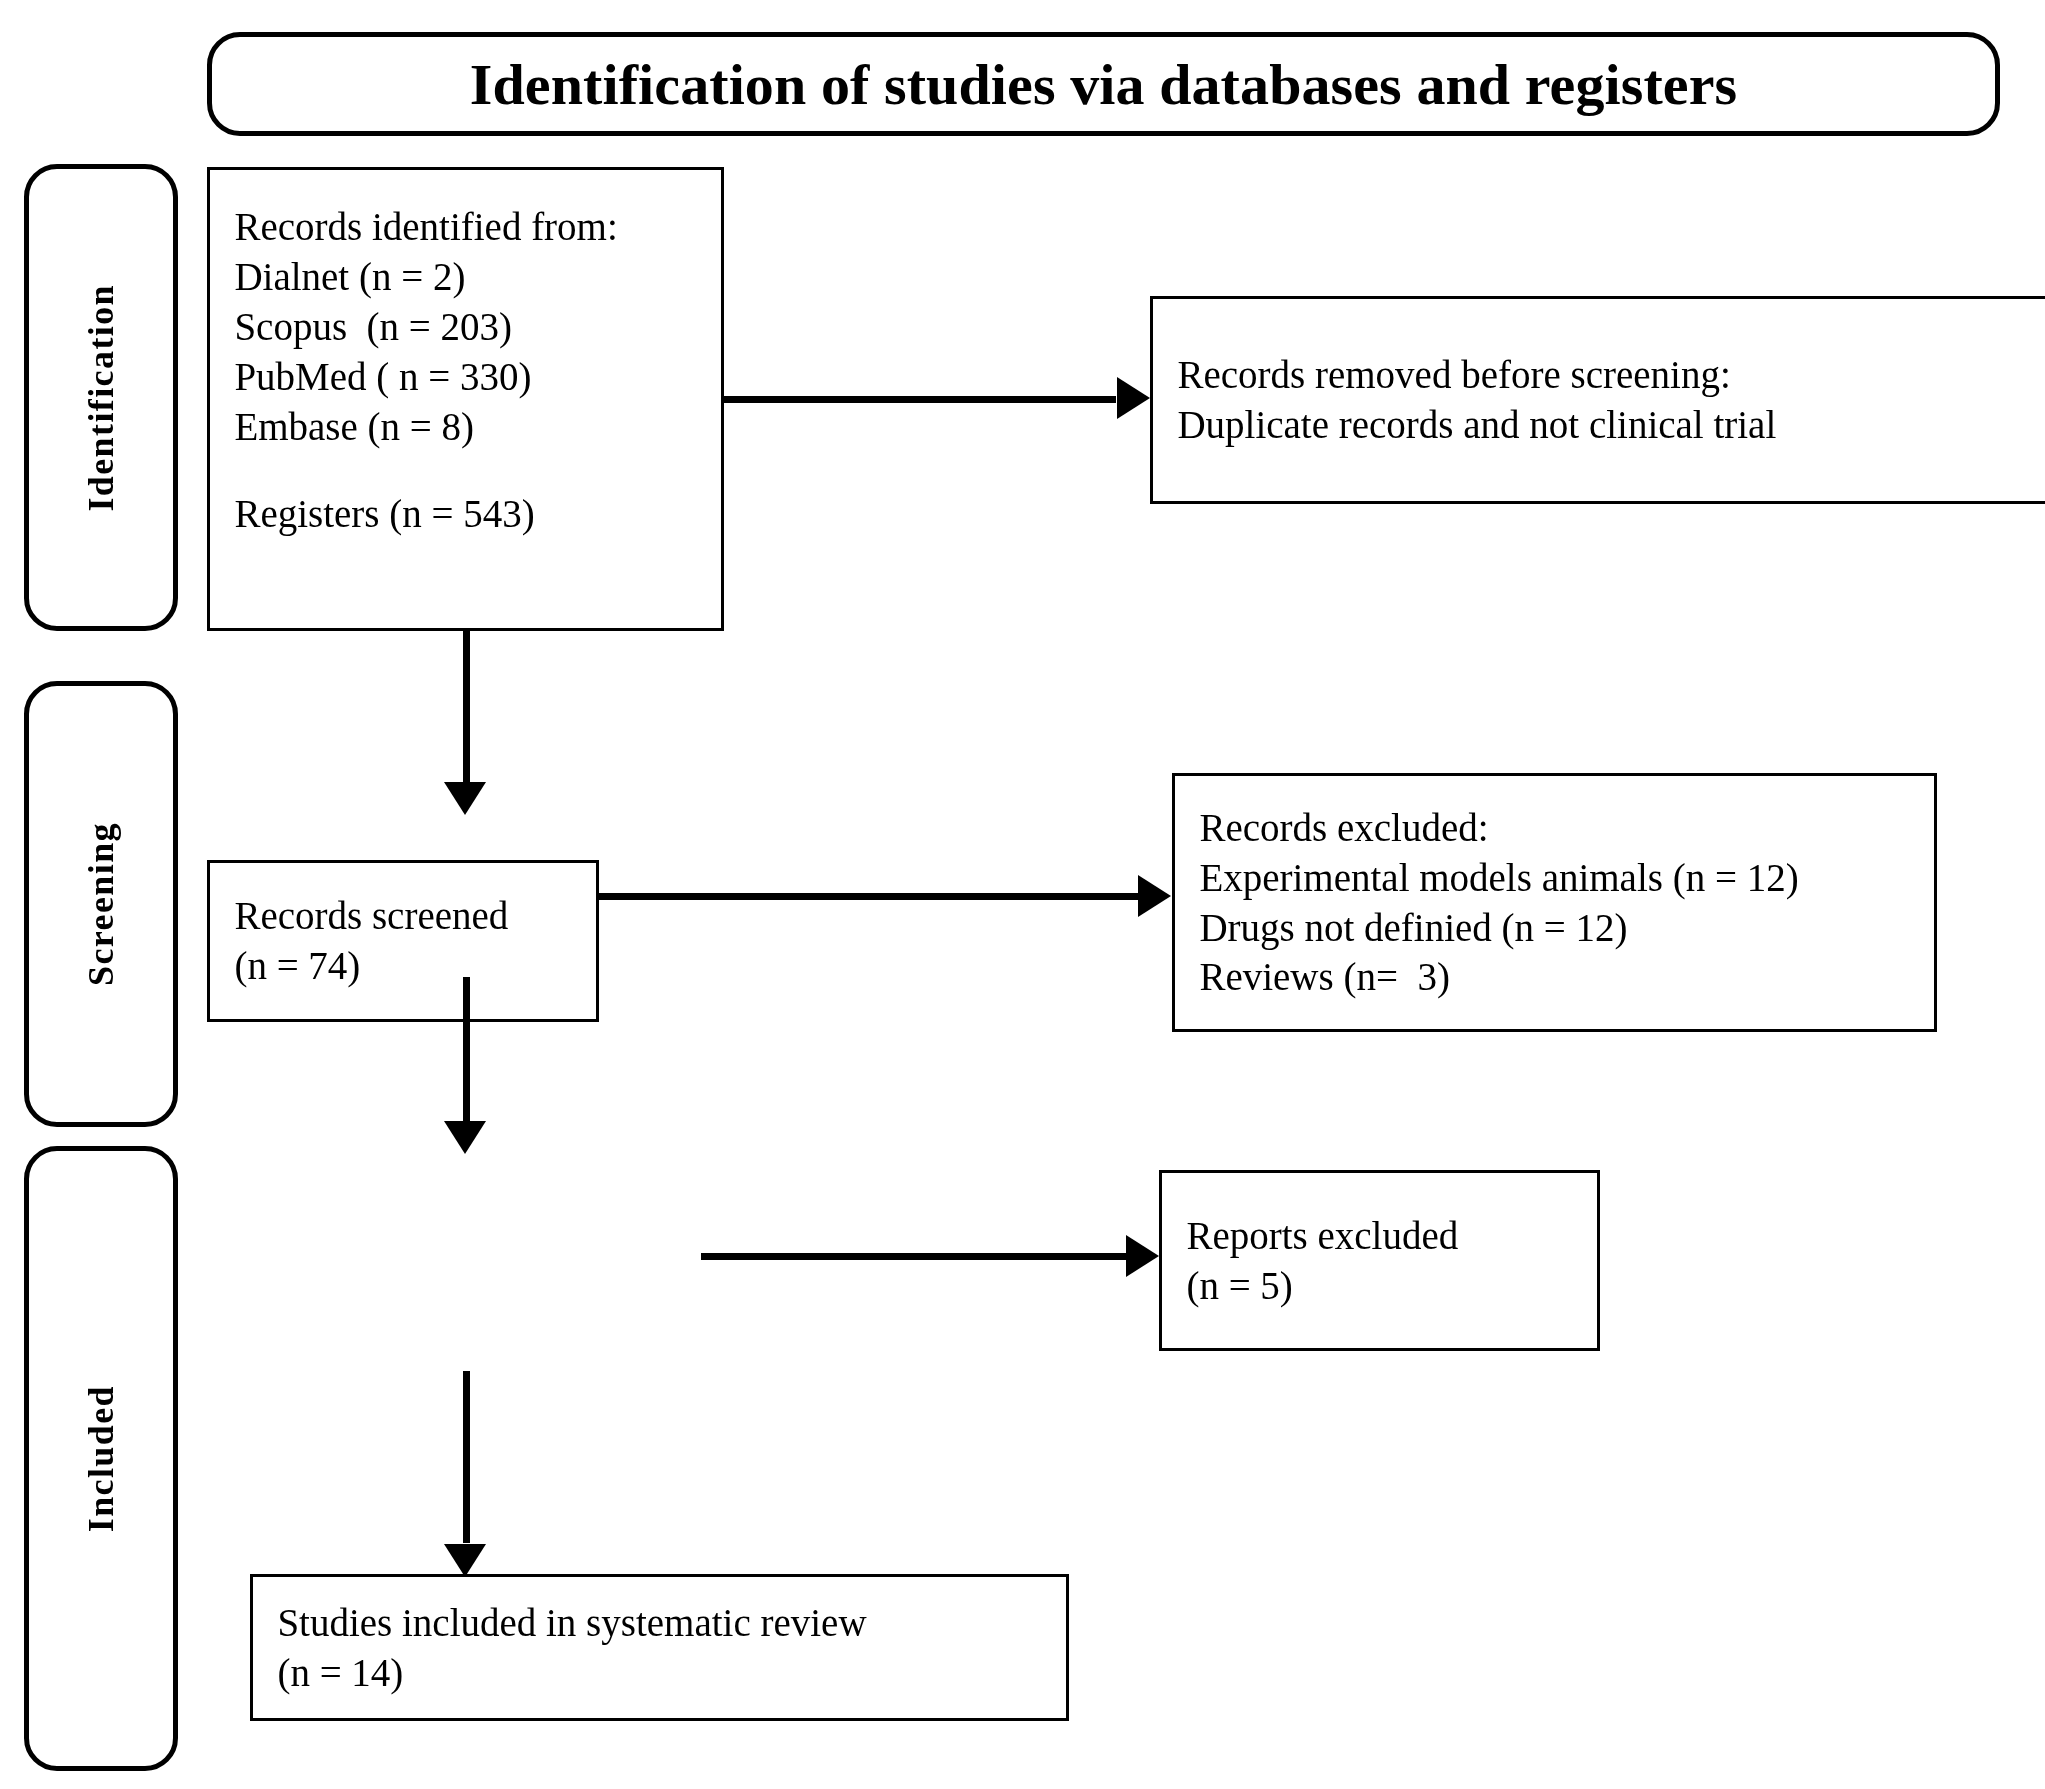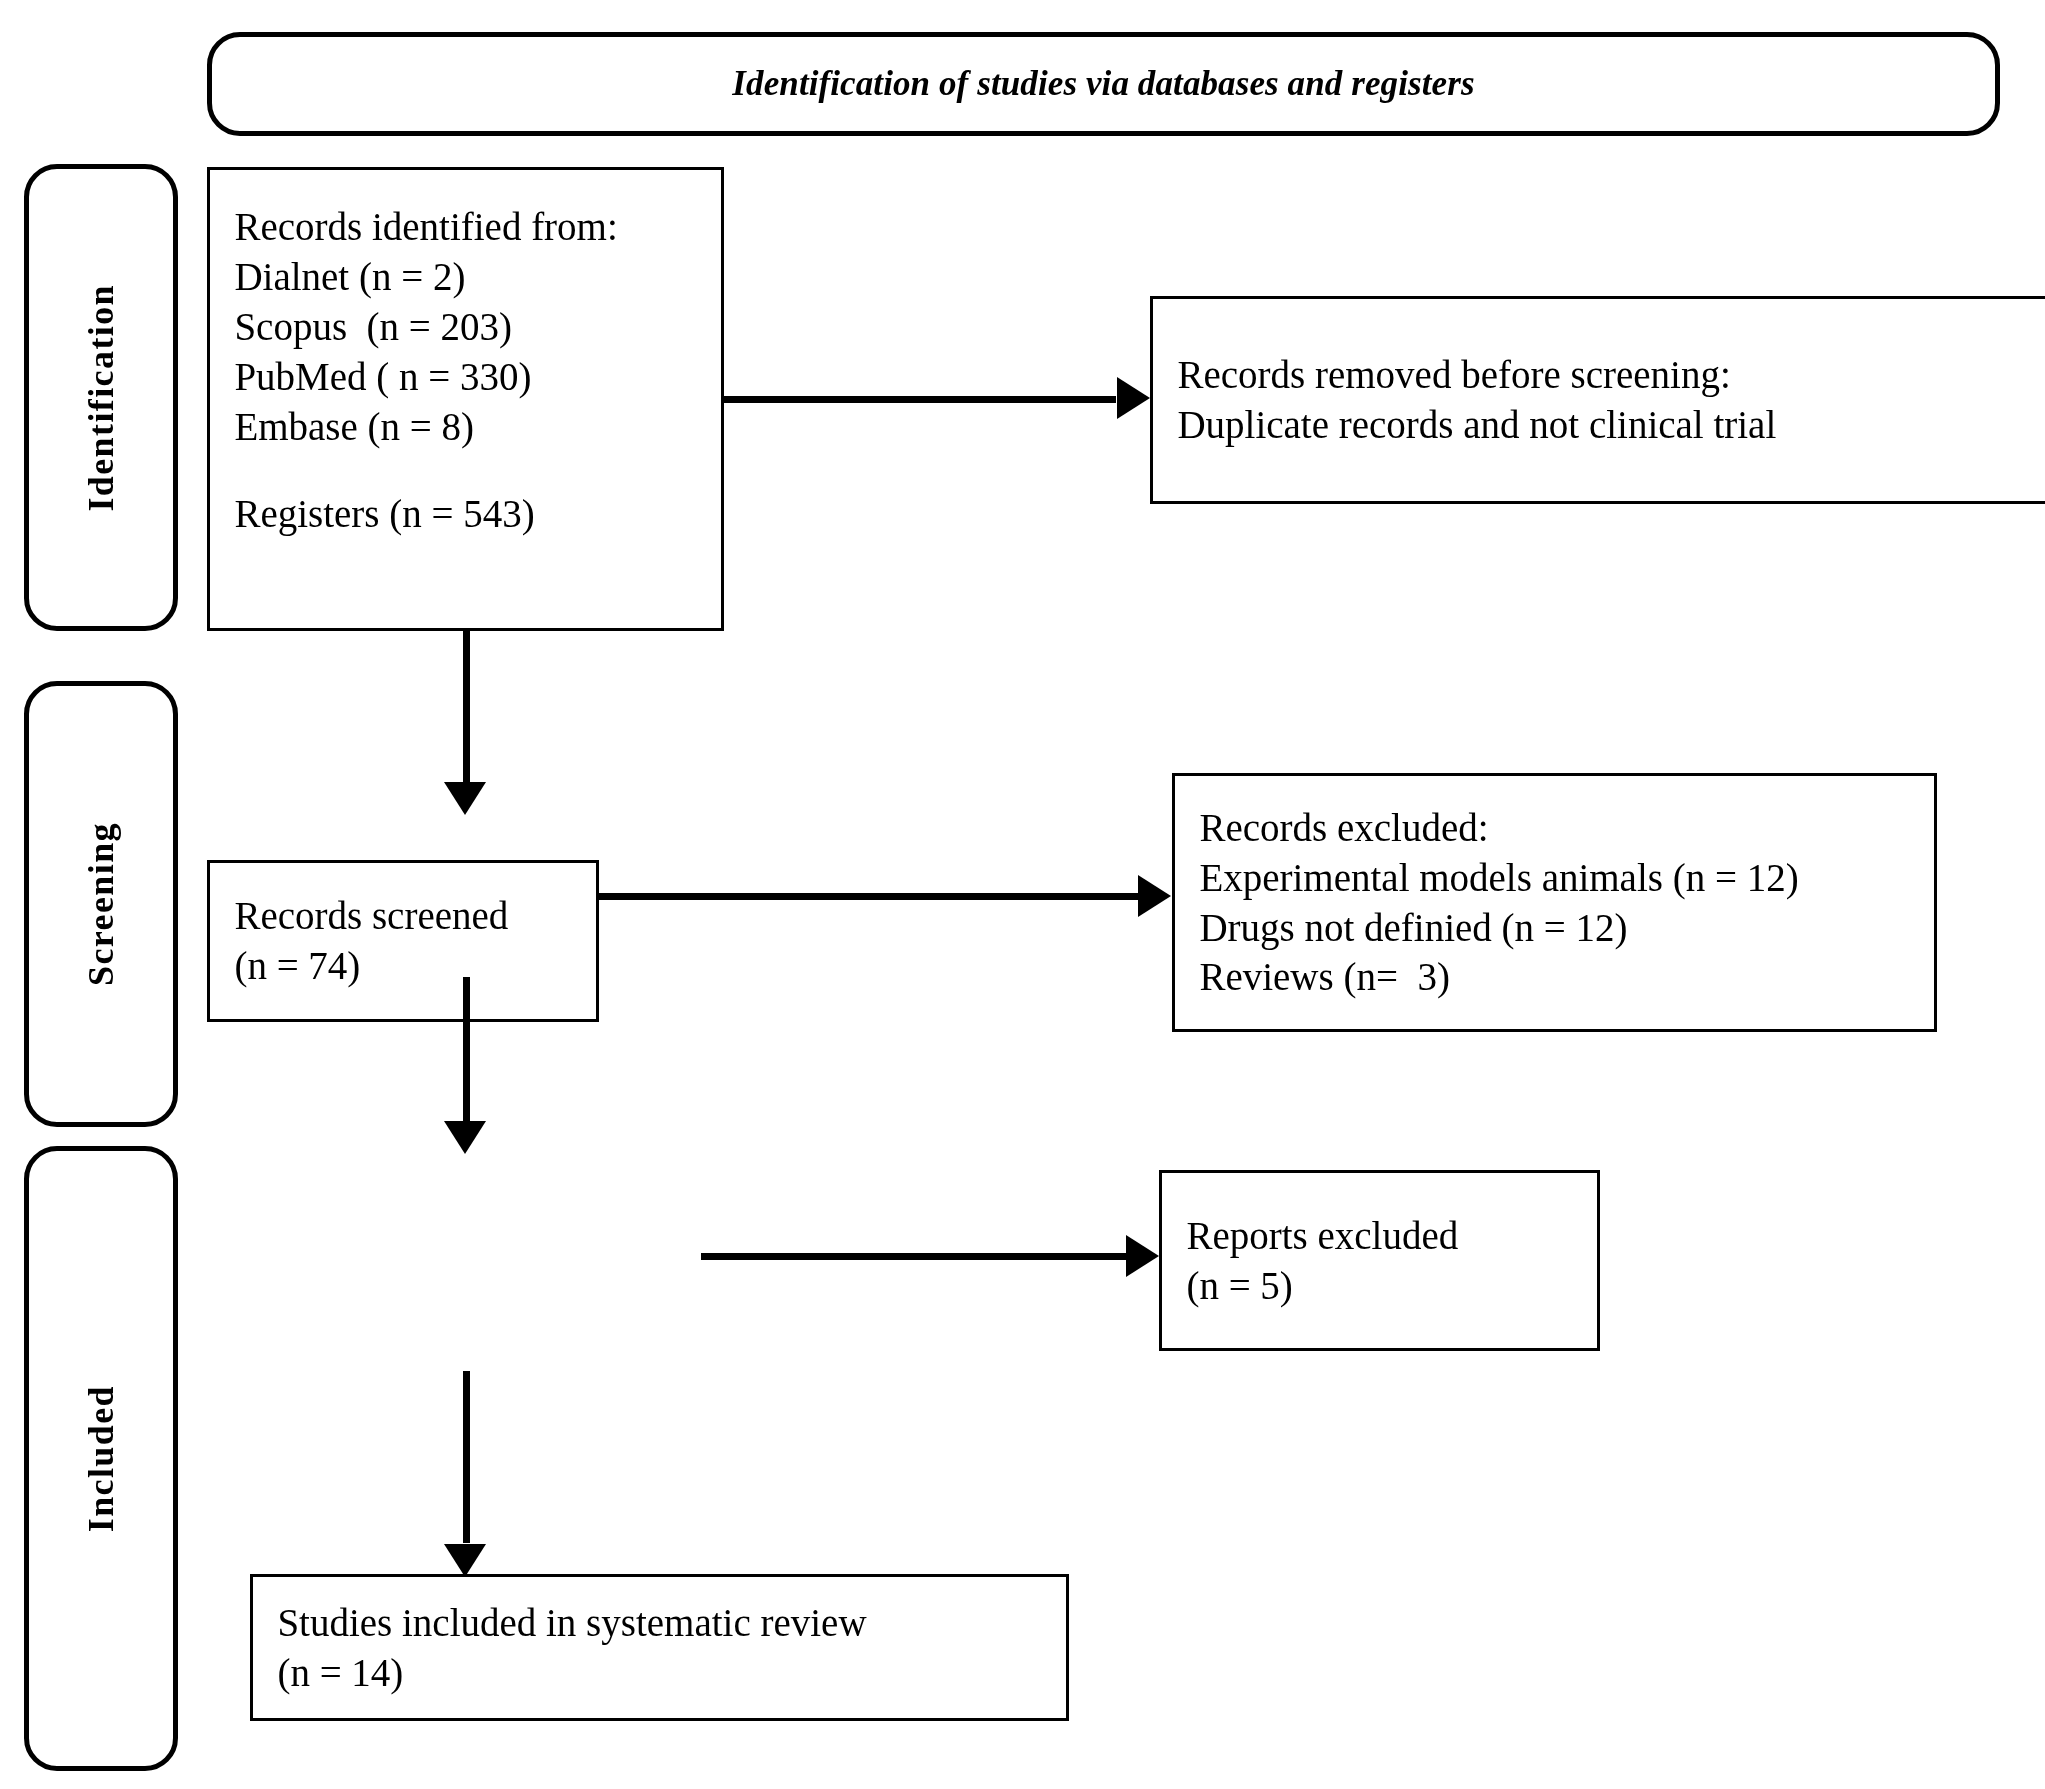--- a/index.html
+++ b/index.html
@@ -54,24 +54,23 @@
     height: 104px;
     box-sizing: border-box;
     border: 5px solid #000000;
     border-radius: 33px;
     background: #ffffff;
     display: flex;
     align-items: center;
     justify-content: center;
   }
   #header-banner .title {
-    font-size: 35px;
+    font-size: 58px;
     font-weight: bold;
     letter-spacing: 0.1px;
-    font-style: italic;
   }
 
   
   .stage {
     position: absolute;
     box-sizing: border-box;
     border: 5.7px solid #000000;
     border-radius: 33px;
     background: #ffffff;
     display: flex;

